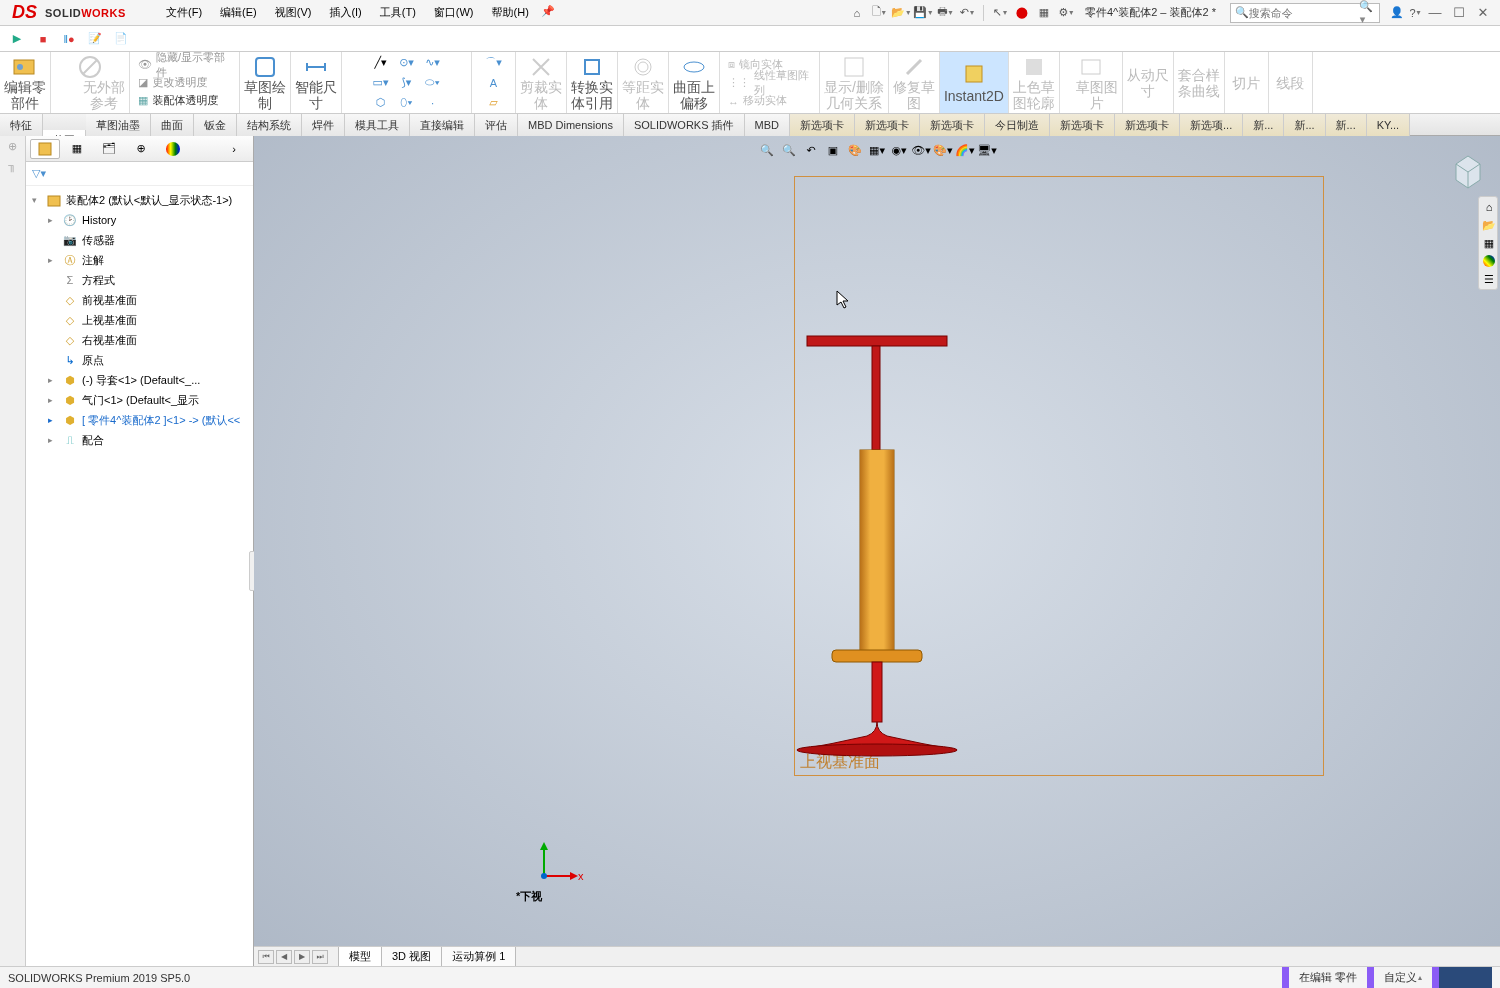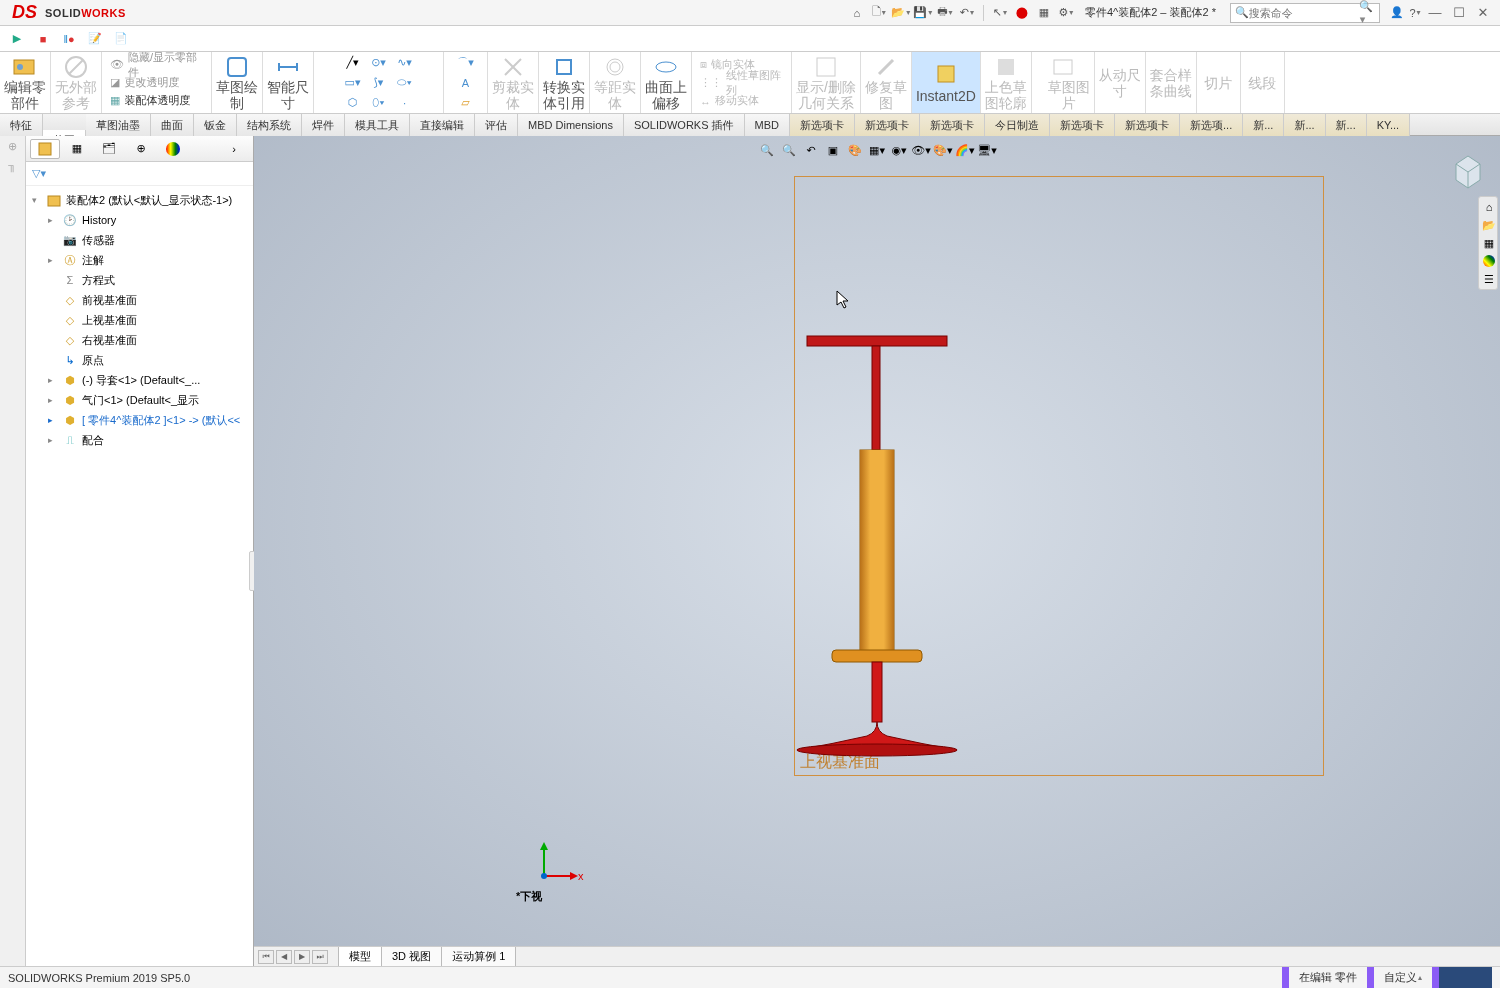--- a/index.html
+++ b/index.html
@@ -98,20 +98,30 @@
 </head>
 <body>
 
 <div class="titlebar">
   <div class="logo">
     <span class="logo-ds">DS</span>
     <span class="logo-text">
       <span class="solid">SOLID</span><span class="works">WORKS</span>
     </span>
   </div>
+  <div class="menus">
+    <div class="menu">文件(F)</div>
+    <div class="menu">编辑(E)</div>
+    <div class="menu">视图(V)</div>
+    <div class="menu">插入(I)</div>
+    <div class="menu">工具(T)</div>
+    <div class="menu">窗口(W)</div>
+    <div class="menu">帮助(H)</div>
+    <div class="qbtn" style="color:#06c;">📌</div>
+  </div>
   <div class="spacer"></div>
   <div class="qbar">
     <div class="qbtn">⌂</div>
     <div class="qbtn">🗋<span class="caret">▾</span></div>
     <div class="qbtn">📂<span class="caret">▾</span></div>
     <div class="qbtn">💾<span class="caret">▾</span></div>
     <div class="qbtn">🖶<span class="caret">▾</span></div>
     <div class="qbtn">↶<span class="caret">▾</span></div>
     <div class="divider"></div>
     <div class="qbtn">↖<span class="caret">▾</span></div>
@@ -152,21 +162,21 @@
         <circle cx="8" cy="13" r="3" fill="#70a0d0"></circle>
       </svg>
     <div class="lbl" style="white-space:pre-line;">编辑零
 部件</div>
   </div>
   <div class="rgroup big disabled">
     <svg width="26" height="26">
         <circle cx="13" cy="13" r="10" fill="none" stroke="#ccc" stroke-width="2"></circle>
         <line x1="6" y1="20" x2="20" y2="6" stroke="#ccc" stroke-width="2"></line>
       </svg>
-    <div class="lbl" style="white-space:pre-line;">无外部
+    <div class="lbl" style="white-space:pre-line;margin-left:28px;">无外部
 参考</div>
   </div>
   <div class="rgroup" style="width:110px; align-items:flex-start;">
     <div class="rstack">
       <div class="row">
           <span>👁</span>
           <span>隐藏/显示零部件</span>
         </div>
       <div class="row">
           <span>◪</span>

